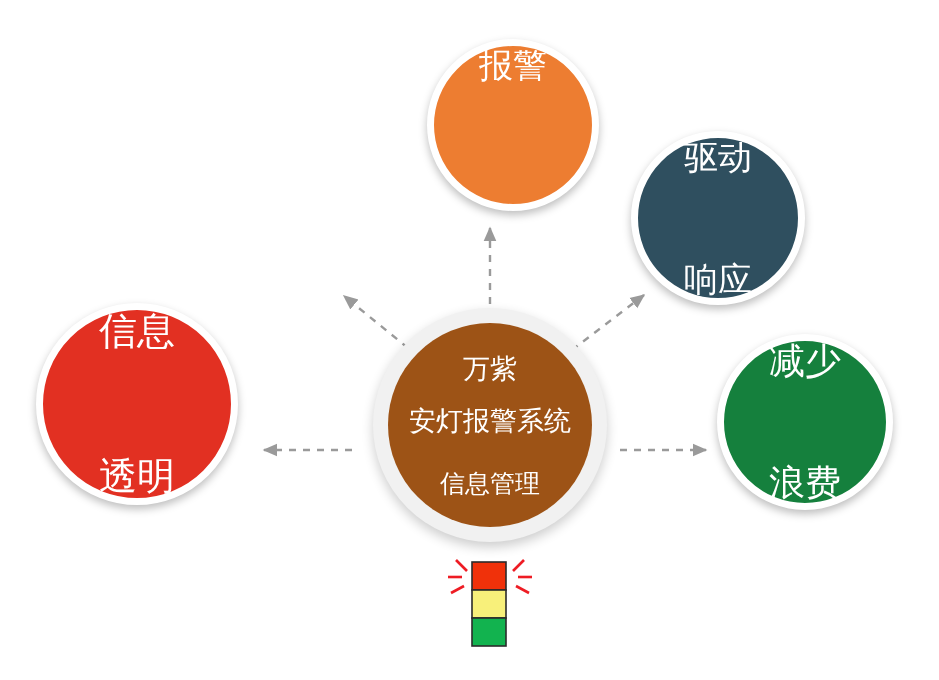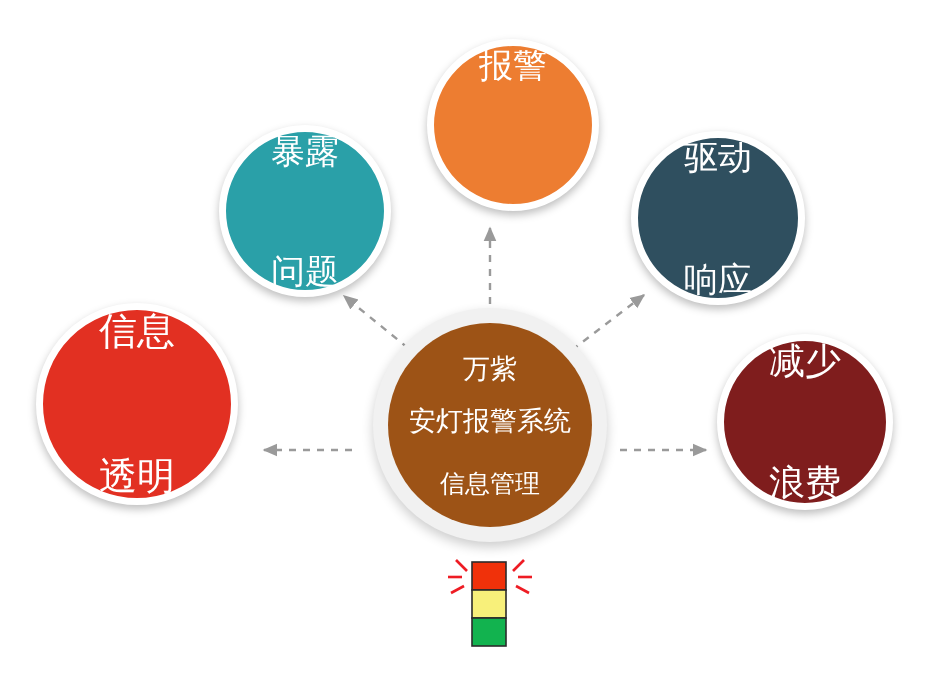--- a/index.html
+++ b/index.html
@@ -108,36 +108,32 @@
   <div class="hub-core" style="left:388px; top:323px; width:204px; height:204px;">
     <span class="hub-l1">万紫</span>
     <span class="hub-l2">安灯报警系统</span>
     <span class="hub-l3">信息管理</span>
   </div>
 
   <div class="node satellite" style="left:427px; top:39px; width:172px; height:172px; background:#ed7d31; font-size:34px;">
     <span class="line">报警</span>
   </div>
 
-  <div class="node satellite" style="left:219px; top:125px; width:172px; height:172px; background:#2aa0a8; font-size:34px;">
-    <span class="line">暴露</span>
-    <span class="line">问题</span>
-  </div>
 
   <div class="node satellite" style="left:36px; top:303px; width:202px; height:202px; background:#e23022; font-size:38px;">
     <span class="line">信息</span>
     <span class="line">透明</span>
   </div>
 
   <div class="node satellite" style="left:631px; top:131px; width:174px; height:174px; background:#2f4f5f; font-size:34px;">
     <span class="line">驱动</span>
     <span class="line">响应</span>
   </div>
 
-  <div class="node satellite" style="left:717px; top:334px; width:176px; height:176px; background:#7f1d1d; font-size:36px;">
+  <div class="node satellite" style="left:717px; top:334px; width:176px; height:176px; background:#15803d; font-size:36px;">
     <span class="line">减少</span>
     <span class="line">浪费</span>
   </div>
 
   <svg class="andon" style="left:438px; top:548px;" width="104" height="104" viewBox="0 0 104 104">
     <g stroke="#ee1c24" stroke-width="2.6" stroke-linecap="butt">
       <line x1="18" y1="12" x2="29" y2="23"></line>
       <line x1="10" y1="29" x2="24" y2="29"></line>
       <line x1="13" y1="45" x2="26" y2="38"></line>
       <line x1="86" y1="12" x2="75" y2="23"></line>

